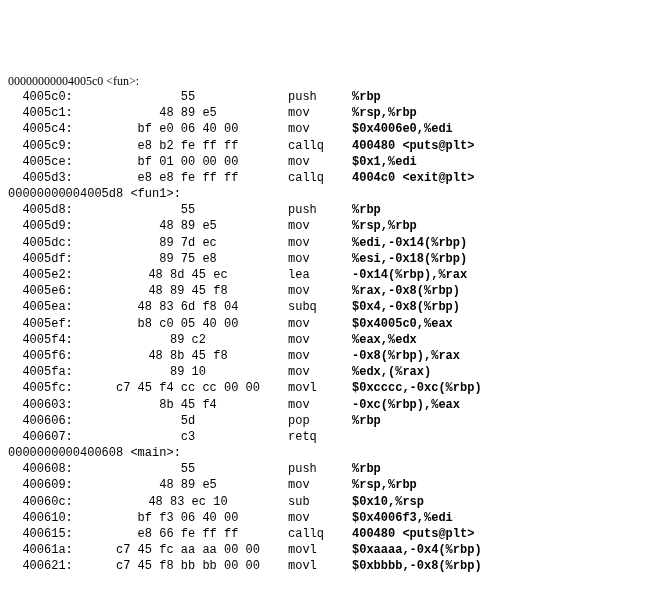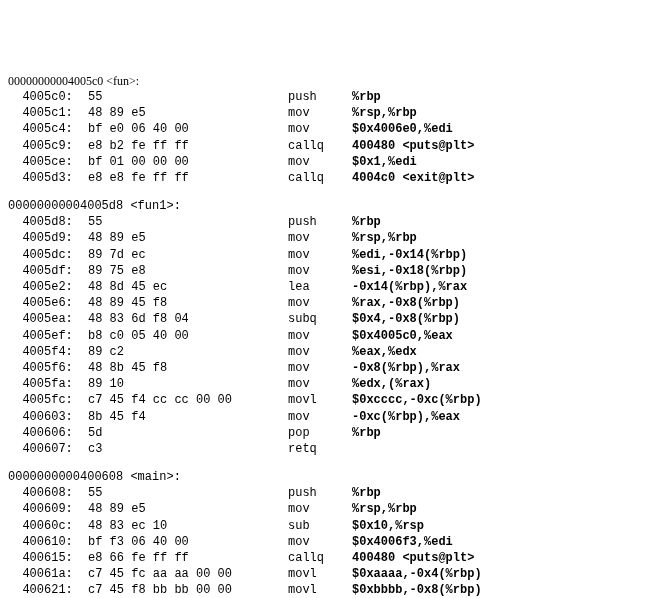--- a/index.html
+++ b/index.html
@@ -7,24 +7,24 @@
       font-size: 12px;
       line-height: 1.35;
       background: #fff;
       color: #000;
       margin: 0;
       padding: 8px;
       white-space: pre;
     }
     .line { display: block; }
     .addr { display: inline-block; width: 80px; }
-    .bytes { display: inline-block; width: 200px; }
+    .bytes { display: inline-block; width: 200px; text-align: center; }
     .mnem { display: inline-block; width: 64px; }
     .ops { display: inline-block; font-weight: bold; }
-    .section-header { display: block; margin-top: 12px; }
+    .section-header { display: block; }
     .section-header:first-child { margin-top: 0; font-family: Liberation Serif, serif; }
   </style>
 </head>
 <body>
 
 
 
 <div id="listing"><span class="section-header">00000000004005c0 &lt;fun&gt;:</span><span class="line"><span class="addr">  4005c0:</span><span class="bytes">55</span><span class="mnem">push</span><span class="ops">%rbp</span></span><span class="line"><span class="addr">  4005c1:</span><span class="bytes">48 89 e5</span><span class="mnem">mov</span><span class="ops">%rsp,%rbp</span></span><span class="line"><span class="addr">  4005c4:</span><span class="bytes">bf e0 06 40 00</span><span class="mnem">mov</span><span class="ops">$0x4006e0,%edi</span></span><span class="line"><span class="addr">  4005c9:</span><span class="bytes">e8 b2 fe ff ff</span><span class="mnem">callq</span><span class="ops">400480 &lt;puts@plt&gt;</span></span><span class="line"><span class="addr">  4005ce:</span><span class="bytes">bf 01 00 00 00</span><span class="mnem">mov</span><span class="ops">$0x1,%edi</span></span><span class="line"><span class="addr">  4005d3:</span><span class="bytes">e8 e8 fe ff ff</span><span class="mnem">callq</span><span class="ops">4004c0 &lt;exit@plt&gt;</span></span><span class="section-header">00000000004005d8 &lt;fun1&gt;:</span><span class="line"><span class="addr">  4005d8:</span><span class="bytes">55</span><span class="mnem">push</span><span class="ops">%rbp</span></span><span class="line"><span class="addr">  4005d9:</span><span class="bytes">48 89 e5</span><span class="mnem">mov</span><span class="ops">%rsp,%rbp</span></span><span class="line"><span class="addr">  4005dc:</span><span class="bytes">89 7d ec</span><span class="mnem">mov</span><span class="ops">%edi,-0x14(%rbp)</span></span><span class="line"><span class="addr">  4005df:</span><span class="bytes">89 75 e8</span><span class="mnem">mov</span><span class="ops">%esi,-0x18(%rbp)</span></span><span class="line"><span class="addr">  4005e2:</span><span class="bytes">48 8d 45 ec</span><span class="mnem">lea</span><span class="ops">-0x14(%rbp),%rax</span></span><span class="line"><span class="addr">  4005e6:</span><span class="bytes">48 89 45 f8</span><span class="mnem">mov</span><span class="ops">%rax,-0x8(%rbp)</span></span><span class="line"><span class="addr">  4005ea:</span><span class="bytes">48 83 6d f8 04</span><span class="mnem">subq</span><span class="ops">$0x4,-0x8(%rbp)</span></span><span class="line"><span class="addr">  4005ef:</span><span class="bytes">b8 c0 05 40 00</span><span class="mnem">mov</span><span class="ops">$0x4005c0,%eax</span></span><span class="line"><span class="addr">  4005f4:</span><span class="bytes">89 c2</span><span class="mnem">mov</span><span class="ops">%eax,%edx</span></span><span class="line"><span class="addr">  4005f6:</span><span class="bytes">48 8b 45 f8</span><span class="mnem">mov</span><span class="ops">-0x8(%rbp),%rax</span></span><span class="line"><span class="addr">  4005fa:</span><span class="bytes">89 10</span><span class="mnem">mov</span><span class="ops">%edx,(%rax)</span></span><span class="line"><span class="addr">  4005fc:</span><span class="bytes">c7 45 f4 cc cc 00 00</span><span class="mnem">movl</span><span class="ops">$0xcccc,-0xc(%rbp)</span></span><span class="line"><span class="addr">  400603:</span><span class="bytes">8b 45 f4</span><span class="mnem">mov</span><span class="ops">-0xc(%rbp),%eax</span></span><span class="line"><span class="addr">  400606:</span><span class="bytes">5d</span><span class="mnem">pop</span><span class="ops">%rbp</span></span><span class="line"><span class="addr">  400607:</span><span class="bytes">c3</span><span class="mnem">retq</span><span class="ops"></span></span><span class="section-header">0000000000400608 &lt;main&gt;:</span><span class="line"><span class="addr">  400608:</span><span class="bytes">55</span><span class="mnem">push</span><span class="ops">%rbp</span></span><span class="line"><span class="addr">  400609:</span><span class="bytes">48 89 e5</span><span class="mnem">mov</span><span class="ops">%rsp,%rbp</span></span><span class="line"><span class="addr">  40060c:</span><span class="bytes">48 83 ec 10</span><span class="mnem">sub</span><span class="ops">$0x10,%rsp</span></span><span class="line"><span class="addr">  400610:</span><span class="bytes">bf f3 06 40 00</span><span class="mnem">mov</span><span class="ops">$0x4006f3,%edi</span></span><span class="line"><span class="addr">  400615:</span><span class="bytes">e8 66 fe ff ff</span><span class="mnem">callq</span><span class="ops">400480 &lt;puts@plt&gt;</span></span><span class="line"><span class="addr">  40061a:</span><span class="bytes">c7 45 fc aa aa 00 00</span><span class="mnem">movl</span><span class="ops">$0xaaaa,-0x4(%rbp)</span></span><span class="line"><span class="addr">  400621:</span><span class="bytes">c7 45 f8 bb bb 00 00</span><span class="mnem">movl</span><span class="ops">$0xbbbb,-0x8(%rbp)</span></span></div>
 
 

